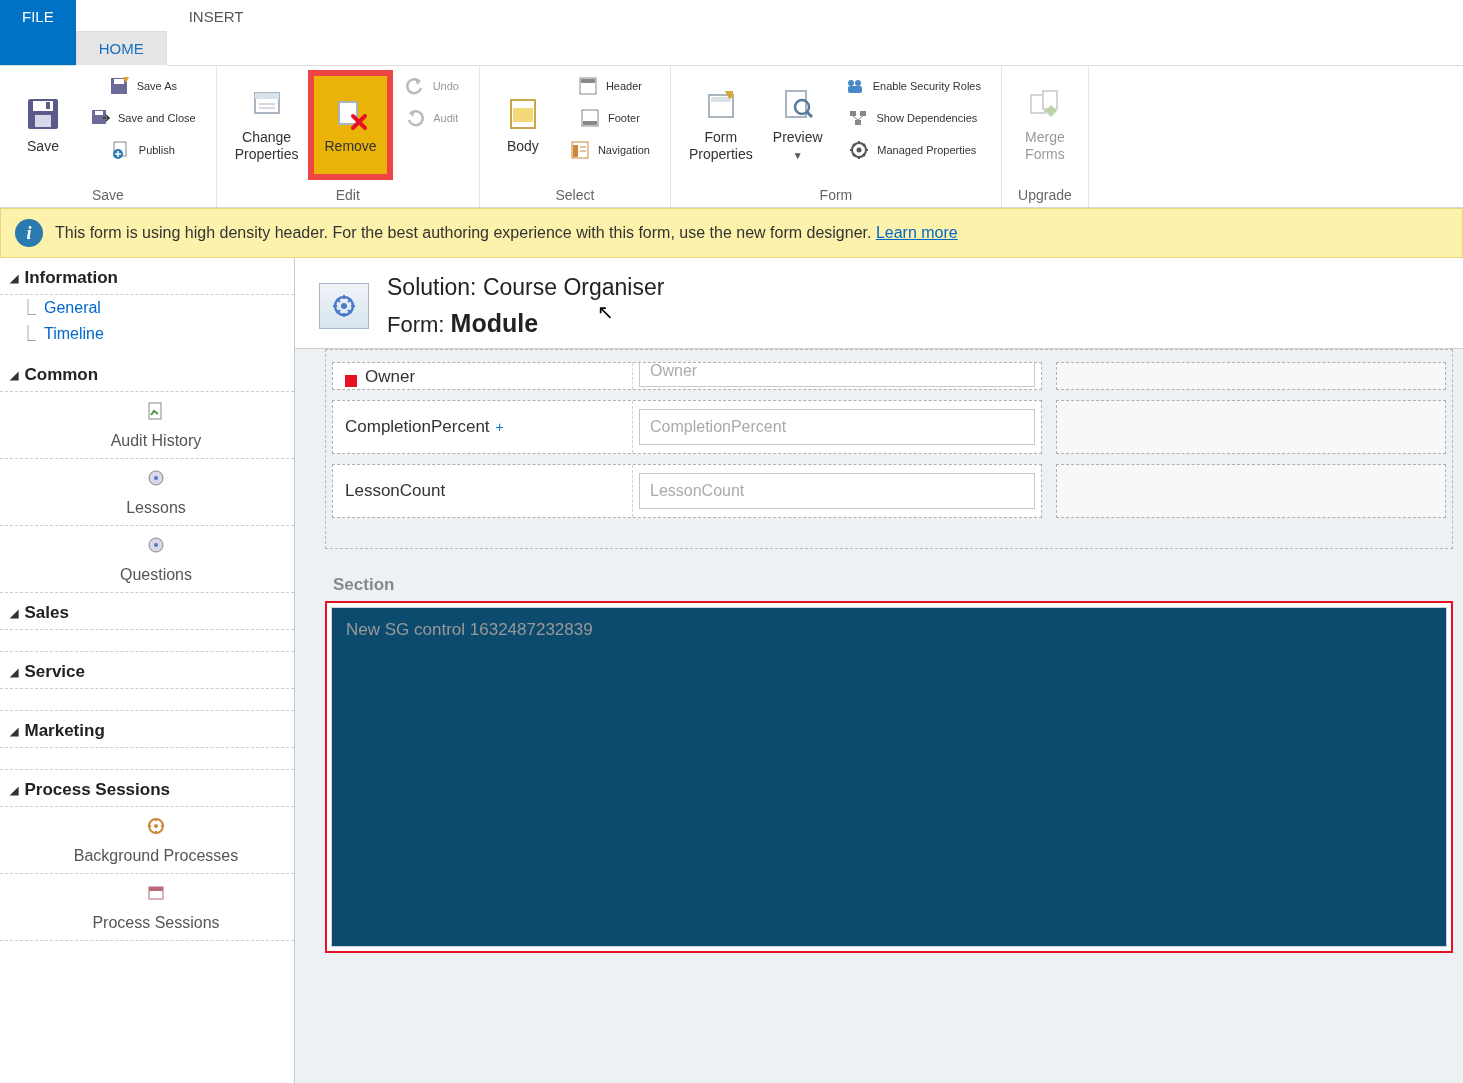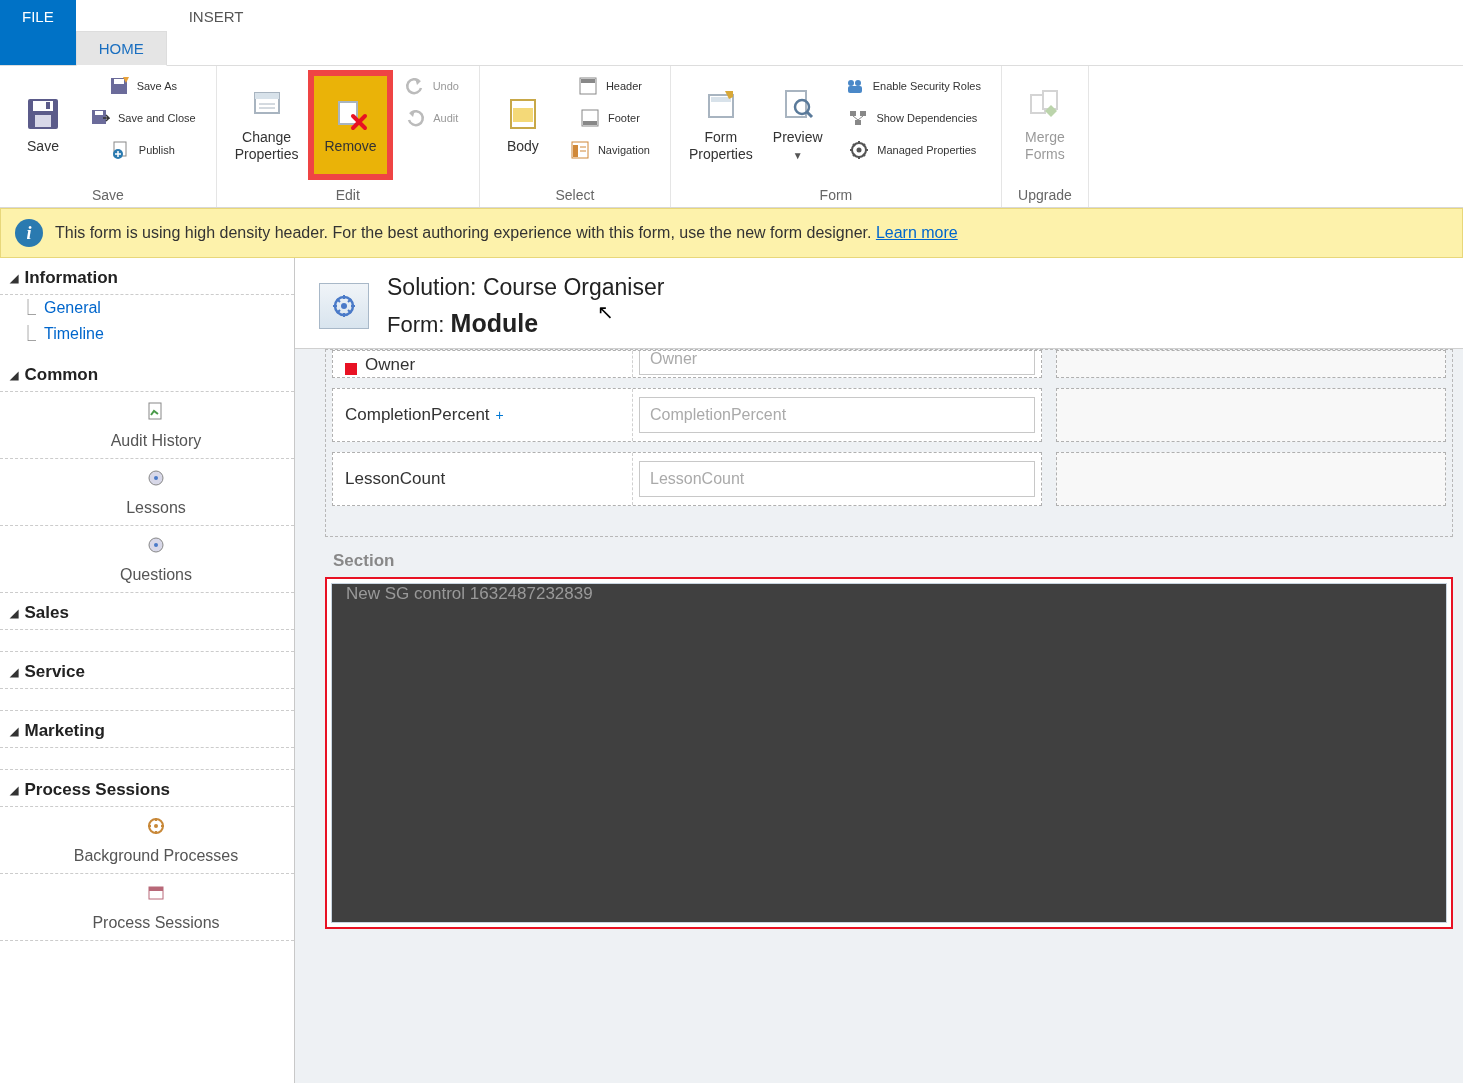--- a/index.html
+++ b/index.html
@@ -50,37 +50,37 @@
 .content-hdr .titles { display: flex; flex-direction: column; gap: 8px; }
 .sol-line { font-size: 23px; color: #222; }
 .form-line { font-size: 22px; color: #222; }
 .form-line b { font-weight: 700; font-size: 25px; }
 
 .cursor { position: absolute; left: 302px; top: 42px; font-size: 20px; color: #000; pointer-events: none; }
 
 .design-area { flex: 1; overflow: auto; padding: 0 10px 10px 30px; background: #eef1f4; border-top: 1px solid #d0d0d0; }
 
 .design-tab-body { border: 1px dashed #b8b8b8; background: #eef1f4; padding: 0 6px 20px 6px; }
-.fields-table { display: flex; gap: 14px; padding: 0 0 10px 0; }
+.fields-table { display: flex; gap: 14px; padding: 12px 0 10px 0; }
 .fields-col { flex: 1; display: flex; flex-direction: column; gap: 10px; }
 .fields-col.right { flex: 0.55; }
 .field-row { display: flex; border: 1px dashed #b0b0b0; background: #fff; height: 54px; }
 .field-label-cell { flex: 0 0 300px; display: flex; align-items: center; padding: 0 12px; font-size: 17px; color: #333; border-right: 1px dashed #d0d0d0; }
 .field-label-cell .req { width: 12px; height: 12px; background: #e81123; margin-right: 8px; }
 .field-label-cell .plus { color: #0078d4; font-size: 14px; margin-left: 6px; vertical-align: super; }
 .field-input-cell { flex: 1; display: flex; align-items: center; padding: 6px; }
 .field-input { flex: 1; border: 1px solid #c8c8c8; padding: 8px 10px; font-size: 16px; color: #aaa; background: #fff; }
 .field-row.cut { height: 28px; overflow: hidden; }
 .field-row.cut .field-label-cell, .field-row.cut .field-input-cell { align-items: flex-end; padding-bottom: 2px; }
 .field-row.cut .field-input { padding: 6px 10px; }
 
-.section-block { margin-top: 8px; }
+.section-block { margin-top: 20px; }
 .section-label { font-size: 17px; color: #888; font-weight: 600; padding: 6px 8px; }
 .sg-control { border: 2px solid #e81123; background: #fff; padding: 4px; }
-.sg-inner { border: 1px solid #c8d4e0; background: #404040; min-height: 340px; padding: 0 14px; font-size: 17px; color: #999; }
+.sg-inner { border: 1px solid #c8d4e0; background: #0c4a6e; min-height: 340px; padding: 12px 14px; font-size: 17px; color: #999; }
 
 svg { display: block; }
 </style>
 </head>
 <body>
 
 <div class="tabs">
   <div class="tab file">FILE</div>
   <div class="tab active">HOME</div>
   <div class="tab">INSERT</div>

